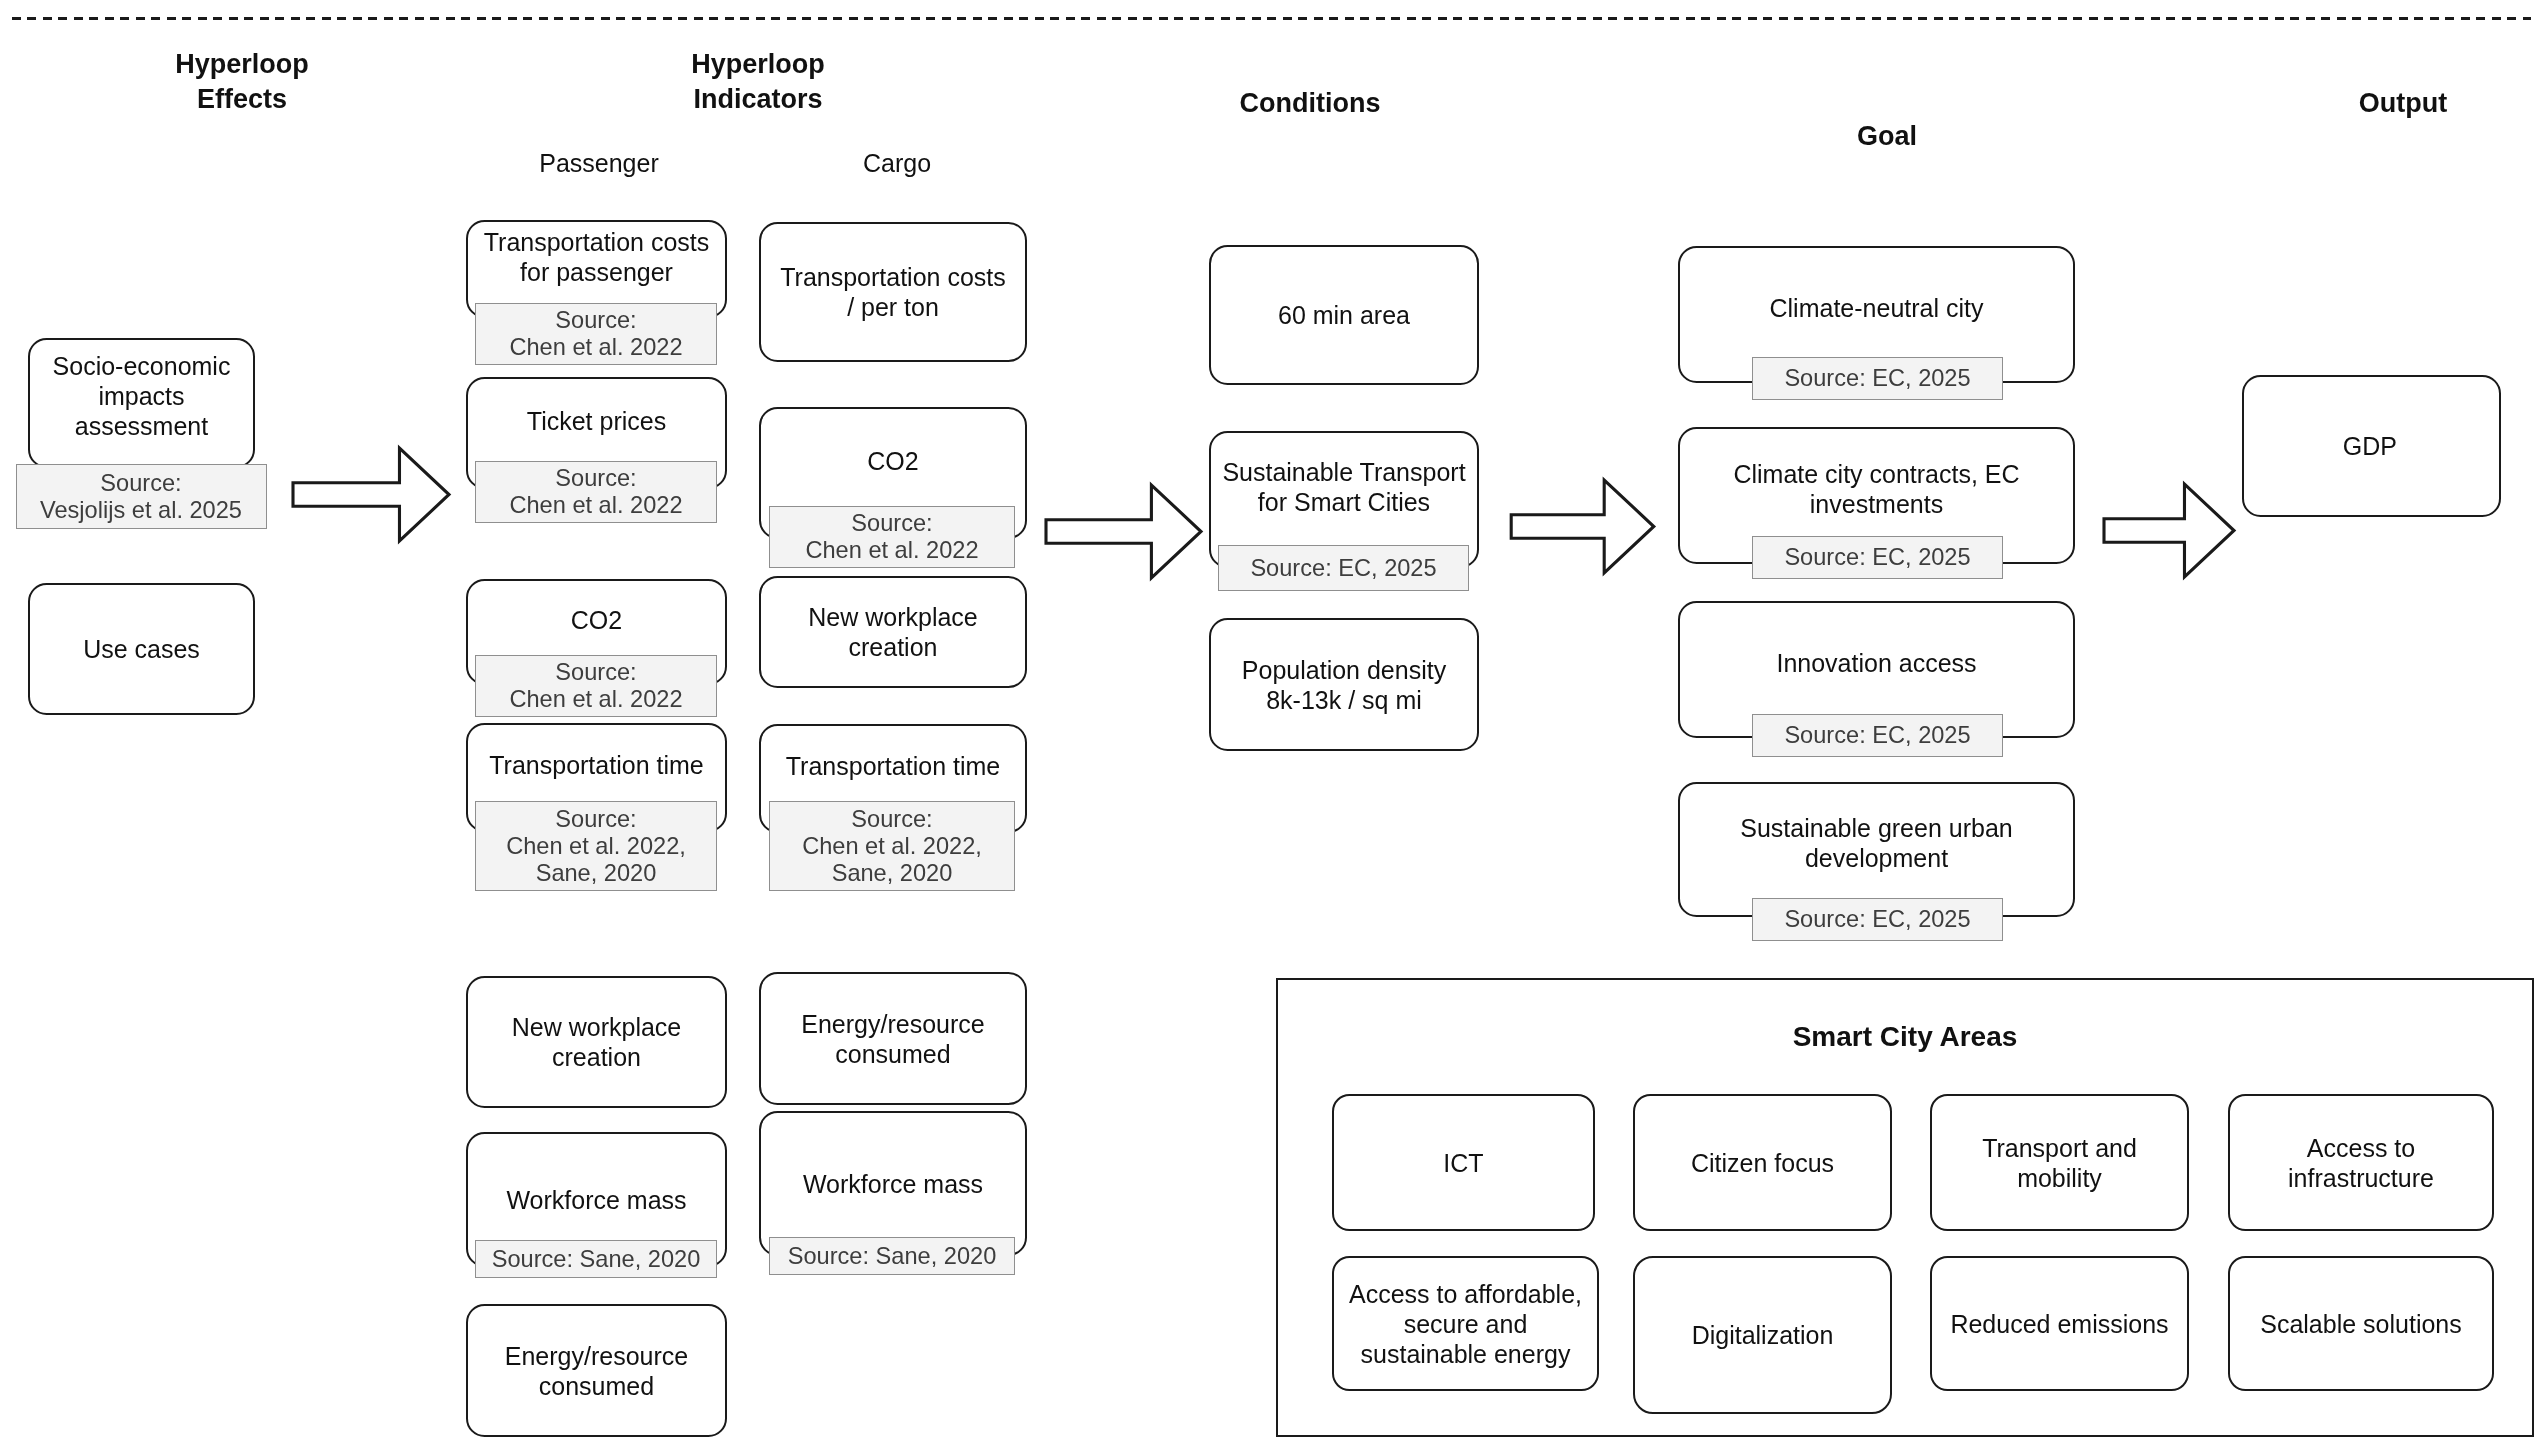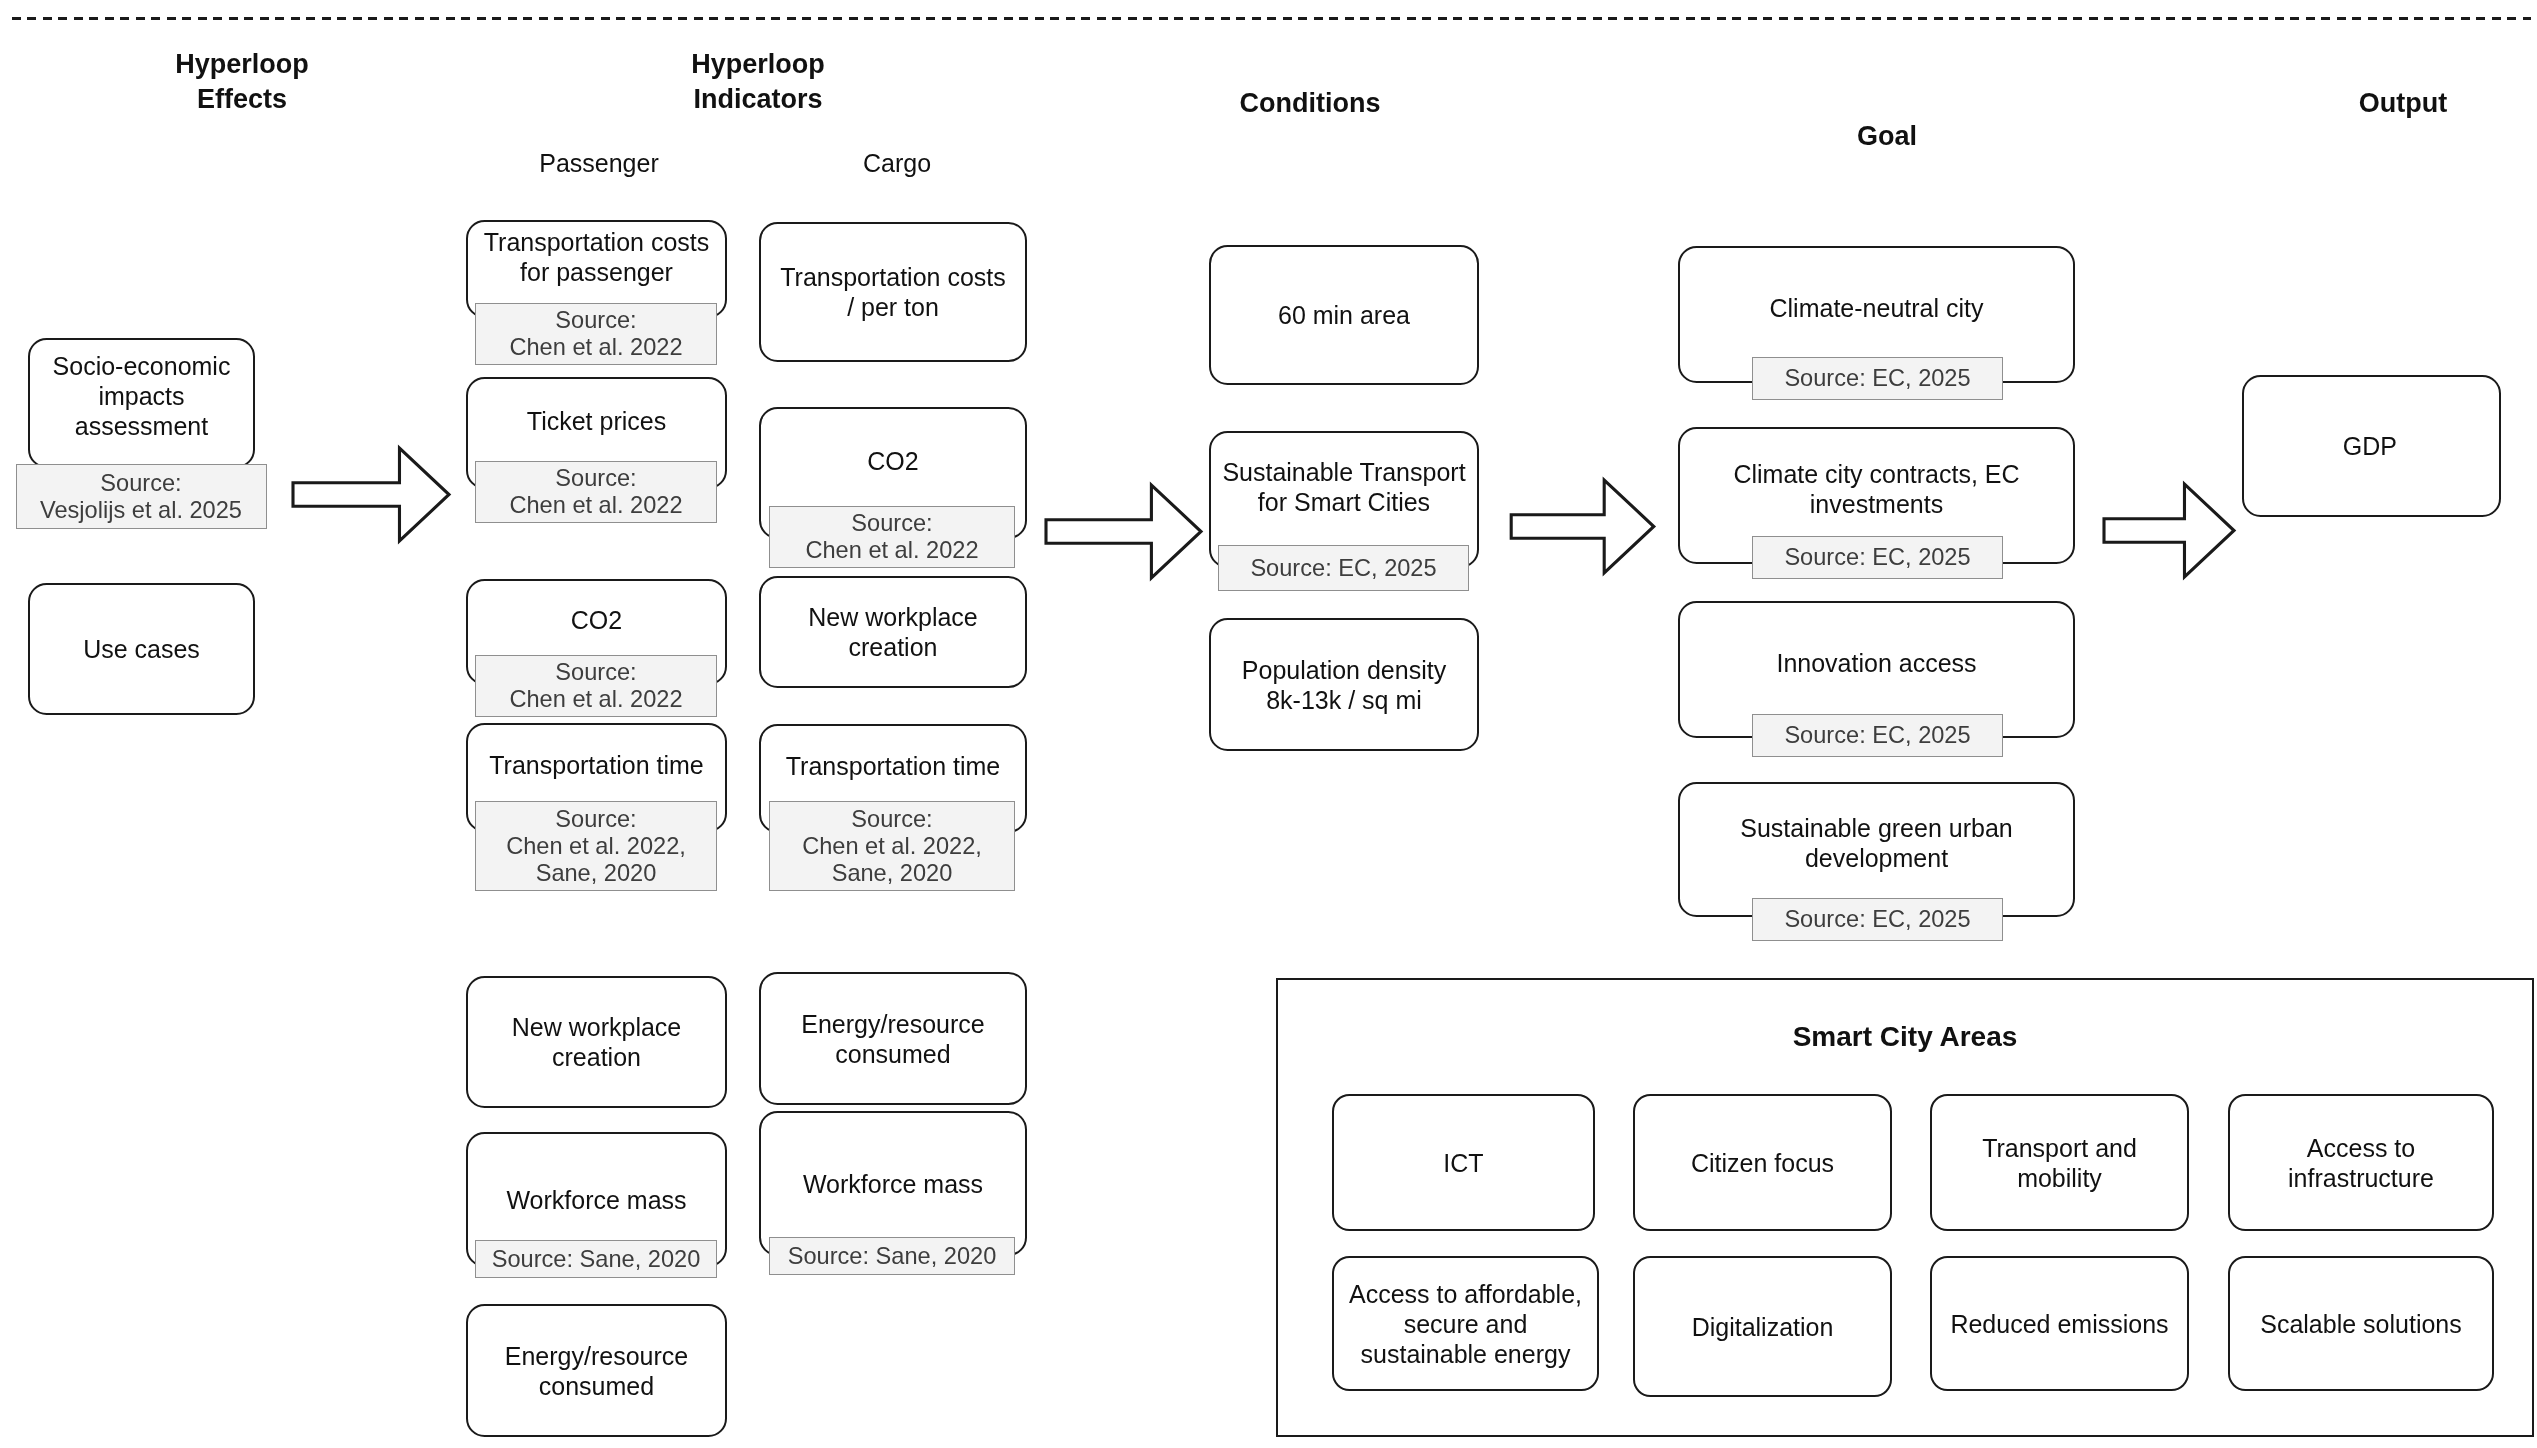--- a/index.html
+++ b/index.html
@@ -152,18 +152,18 @@
   <div class="area" style="left:1332px;top:1094px;width:263px;height:137px;">ICT</div>
   <div class="area" style="left:1633px;top:1094px;width:259px;height:137px;">Citizen focus</div>
   <div class="area" style="left:1930px;top:1094px;width:259px;height:137px;">Transport and
 mobility</div>
   <div class="area" style="left:2228px;top:1094px;width:266px;height:137px;">Access to
 infrastructure</div>
 
   <div class="area" style="left:1332px;top:1256px;width:267px;height:135px;">Access to affordable,
 secure and
 sustainable energy</div>
-  <div class="area" style="left:1633px;top:1256px;width:259px;height:141px;">Digitalization</div>
+  <div class="area" style="left:1633px;top:1256px;width:259px;height:158px;border-radius:20px;">Digitalization</div>
   <div class="area" style="left:1930px;top:1256px;width:259px;height:135px;">Reduced emissions</div>
   <div class="area" style="left:2228px;top:1256px;width:266px;height:135px;">Scalable solutions</div>
 
 </div>
 
 
 </body></html>

